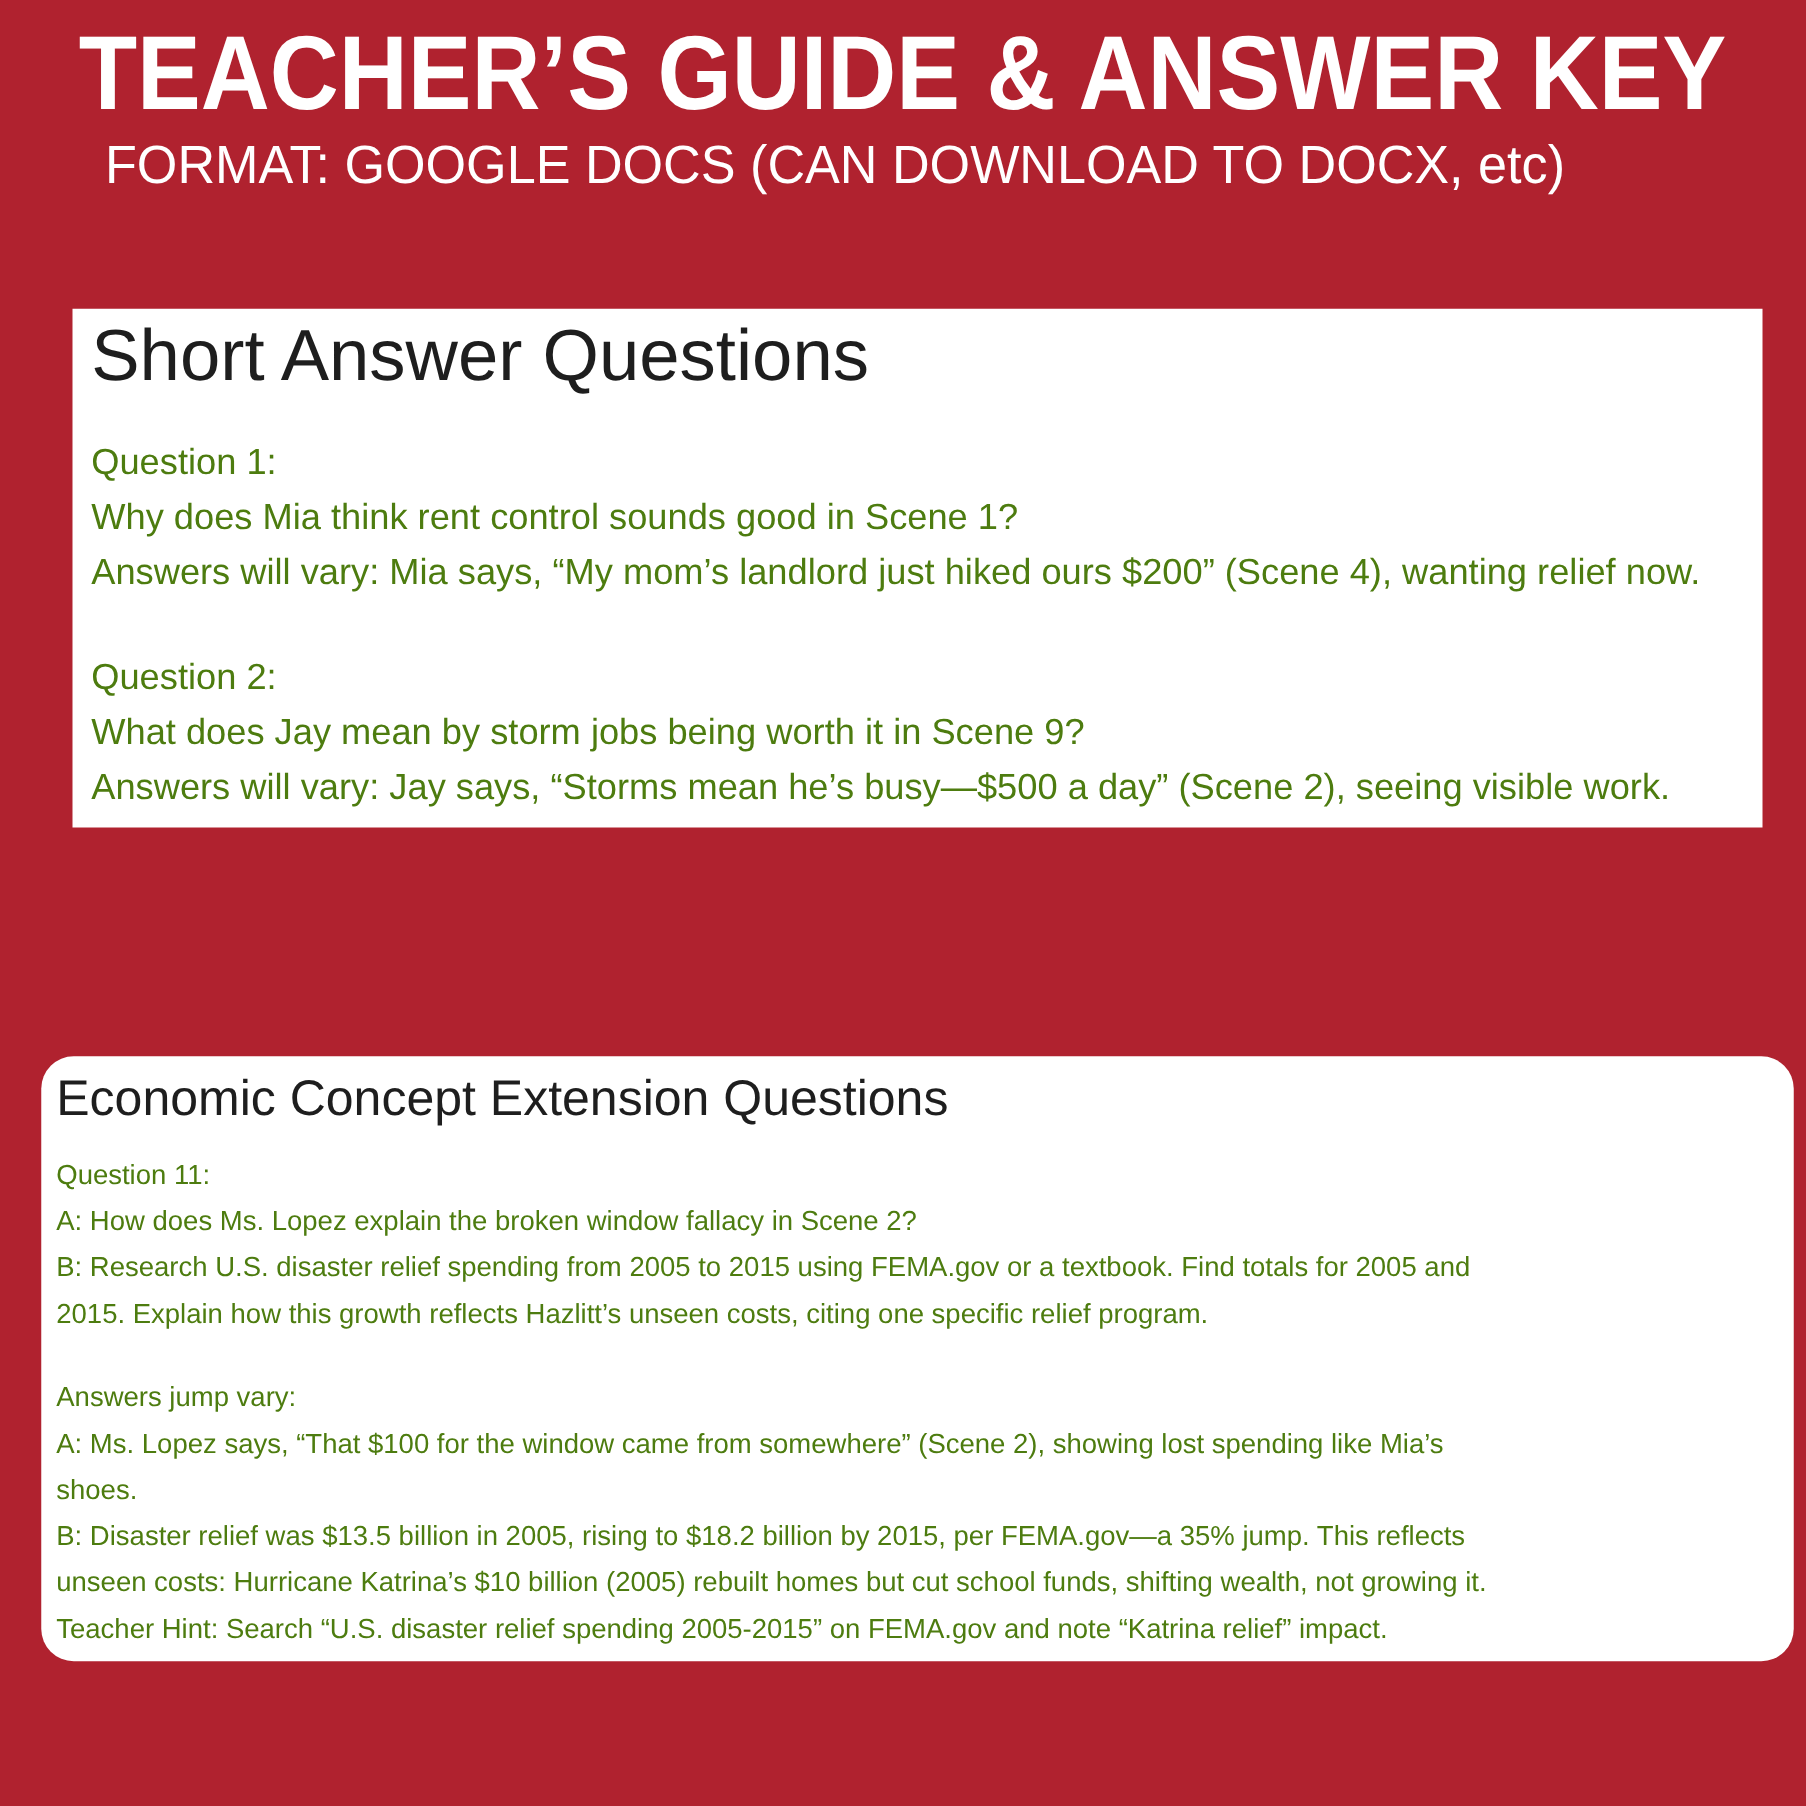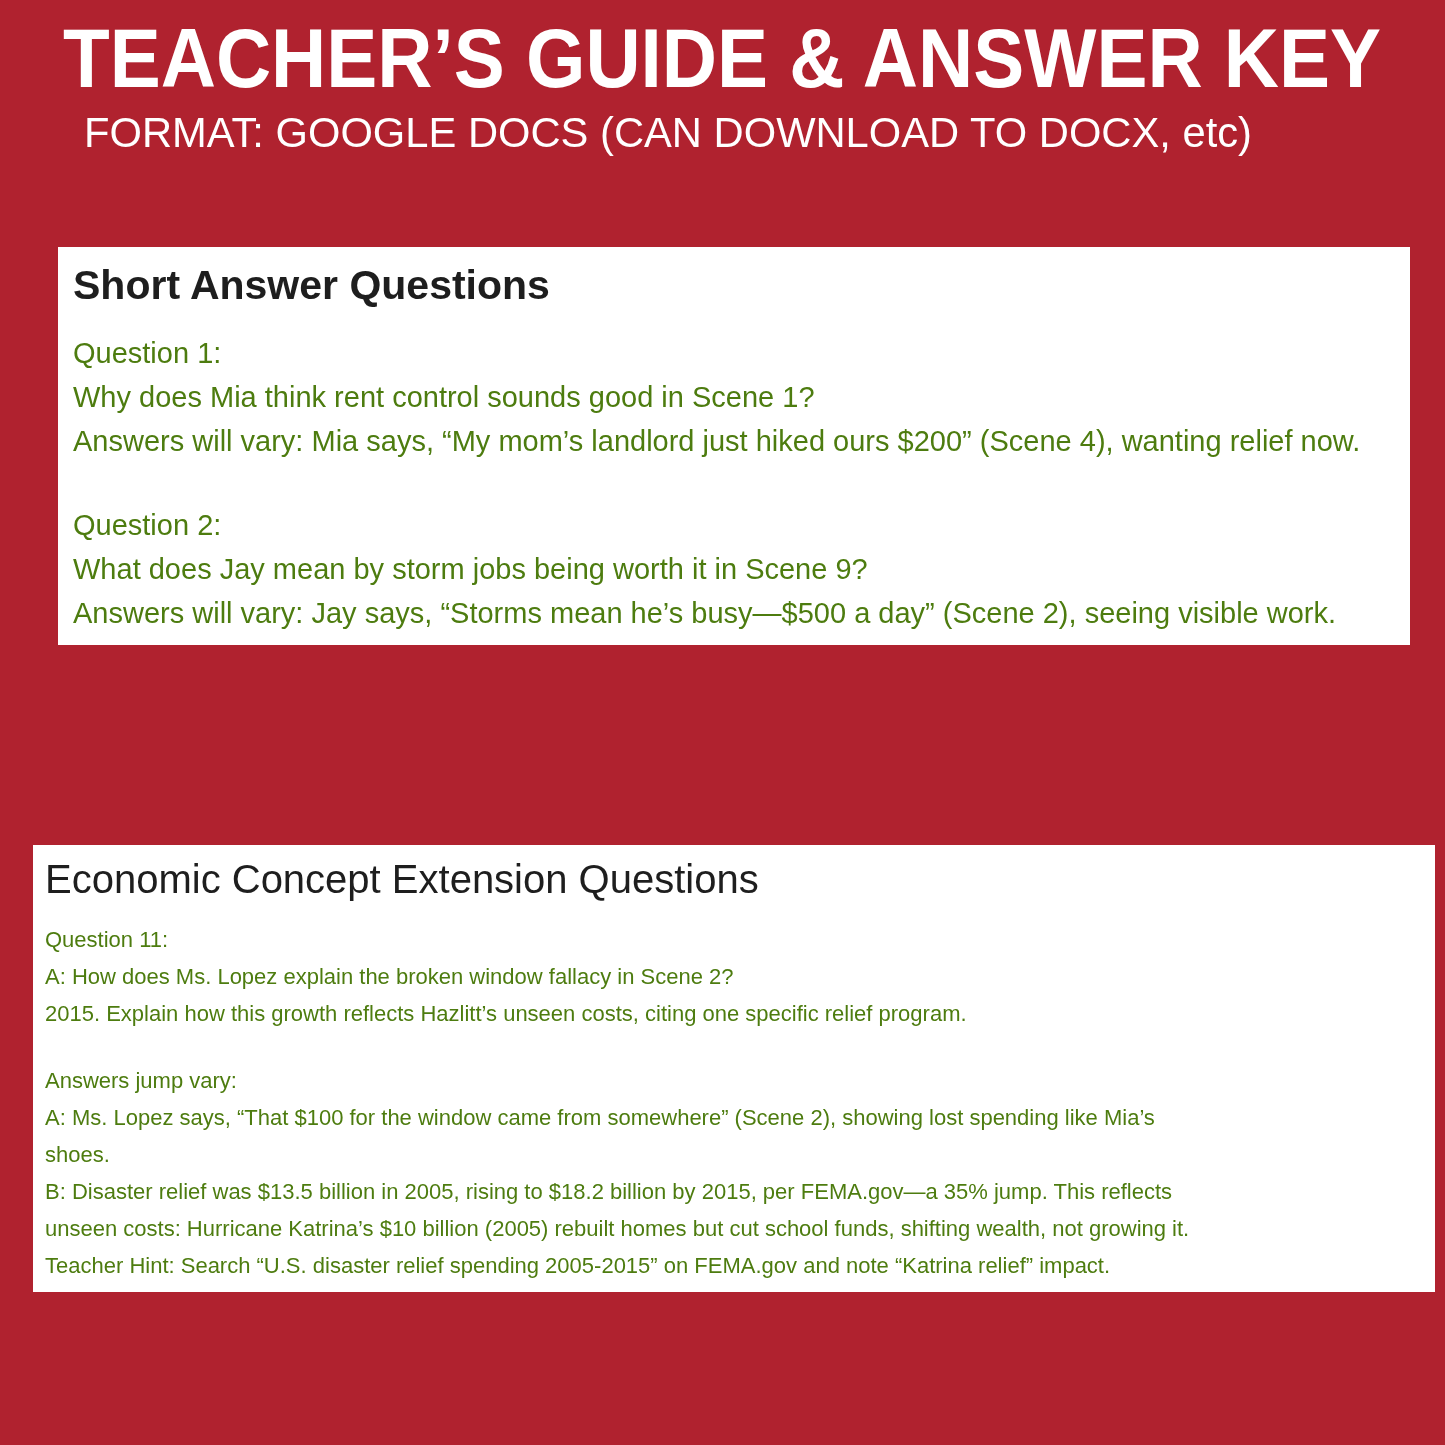--- a/index.html
+++ b/index.html
@@ -56,38 +56,38 @@
     white-space: nowrap;
   }
   
   .sheet-1 {
     left: 58px;
     top: 247px;
     width: 1352px;
     padding: 12px 14px 10px 15px;
   }
   .sheet-1 h2 {
-    font-size: 41px;
+    font-size: 58px;
     line-height: 52px;
-    margin-bottom: 20px;
-    font-weight: bold;
+    margin-bottom: 37px;
   }
   .sheet-1 .line {
     font-size: 29px;
     line-height: 44px;
   }
   .sheet-1 .block + .block {
     margin-top: 40px;
   }
   
   .sheet-2 {
     left: 33px;
     top: 845px;
     width: 1402px;
     padding: 10px 12px 8px 12px;
+    border-radius: 26px;
   }
   .sheet-2 h2 {
     font-size: 40px;
     line-height: 48px;
     margin-bottom: 18px;
   }
   .sheet-2 .line {
     font-size: 22px;
     line-height: 37px;
   }
@@ -115,20 +115,21 @@
       <div class="line">What does Jay mean by storm jobs being worth it in Scene 9?</div>
       <div class="line">Answers will vary: Jay says, “Storms mean he’s busy—$500 a day” (Scene 2), seeing visible work.</div>
     </div>
   </section>
 
   <section class="sheet sheet-2">
     <h2>Economic Concept Extension Questions</h2>
     <div class="block">
       <div class="line">Question 11:</div>
       <div class="line">A: How does Ms. Lopez explain the broken window fallacy in Scene 2?</div>
+      <div class="line">B: Research U.S. disaster relief spending from 2005 to 2015 using FEMA.gov or a textbook. Find totals for 2005 and</div>
       <div class="line">2015. Explain how this growth reflects Hazlitt’s unseen costs, citing one specific relief program.</div>
     </div>
     <div class="block">
       <div class="line">Answers jump vary:</div>
       <div class="line">A: Ms. Lopez says, “That $100 for the window came from somewhere” (Scene 2), showing lost spending like Mia’s</div>
       <div class="line">shoes.</div>
       <div class="line">B: Disaster relief was $13.5 billion in 2005, rising to $18.2 billion by 2015, per FEMA.gov—a 35% jump. This reflects</div>
       <div class="line">unseen costs: Hurricane Katrina’s $10 billion (2005) rebuilt homes but cut school funds, shifting wealth, not growing it.</div>
       <div class="line">Teacher Hint: Search “U.S. disaster relief spending 2005-2015” on FEMA.gov and note “Katrina relief” impact.</div>
     </div>

